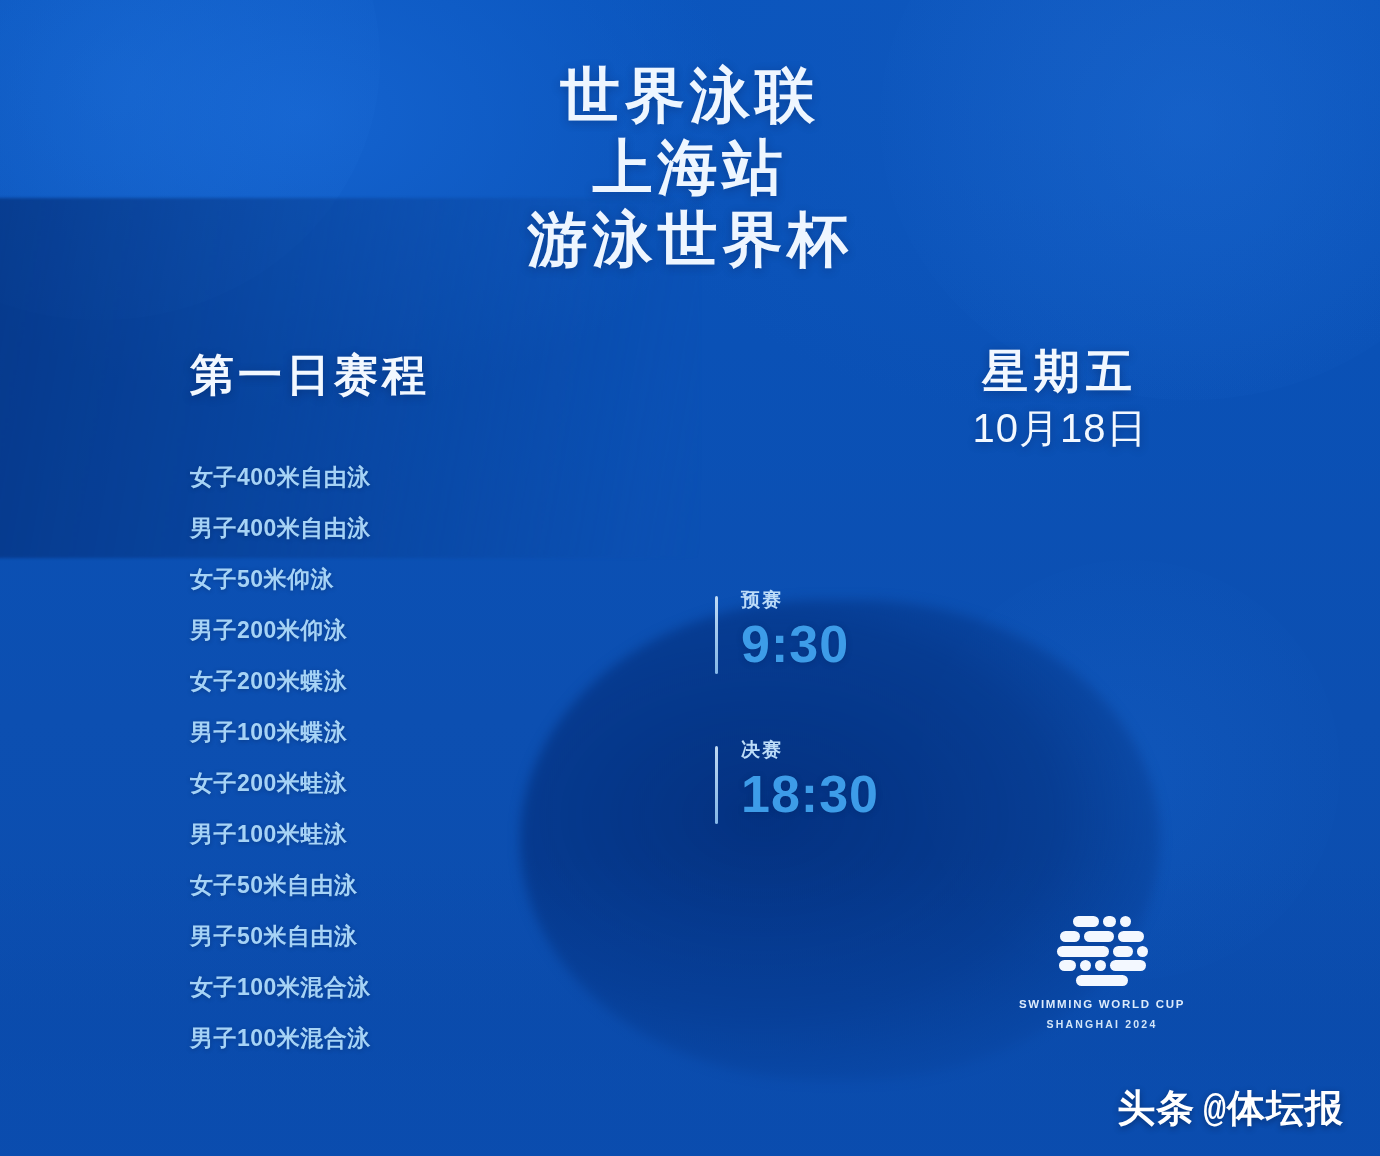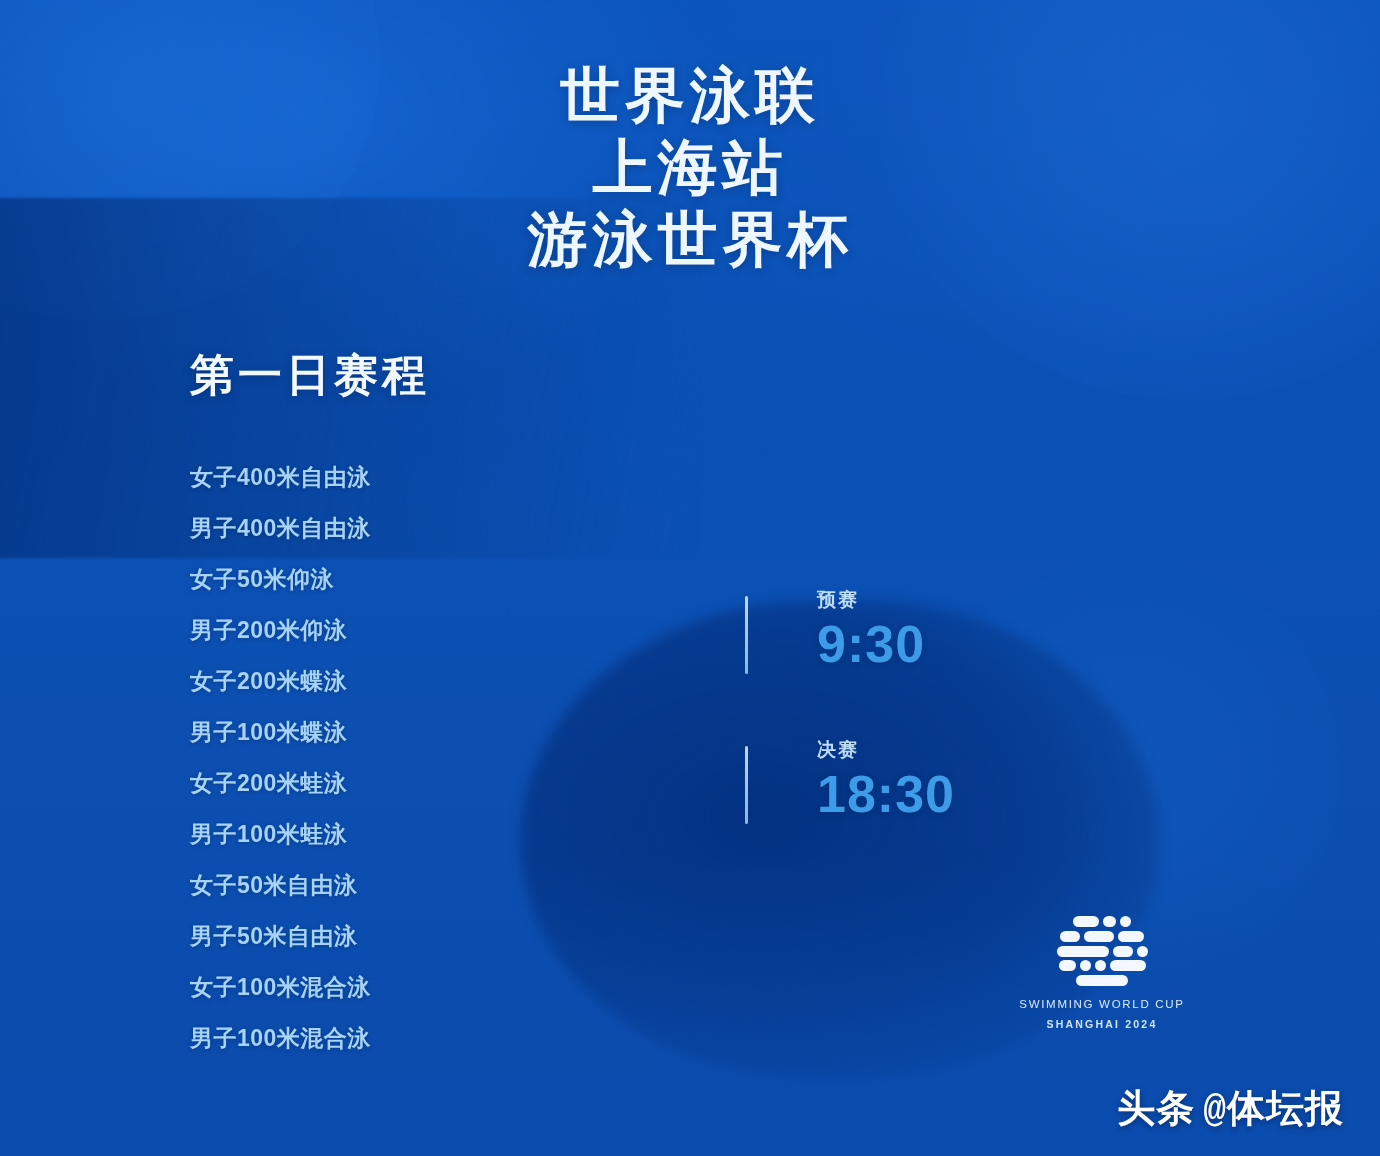--- a/index.html
+++ b/index.html
@@ -117,21 +117,21 @@
     color: #f2f8ff;
     text-shadow: 0 2px 8px rgba(0,20,60,0.35);
   }
   .date-weekday {
     font-size: 46px; font-weight: 700; letter-spacing: 6px; line-height: 1.12;
   }
   .date-day {
     font-size: 40px; font-weight: 400; letter-spacing: 1px; line-height: 1.3; margin-top: 4px;
   }
 
-  .session-group { position: absolute; left: 745px; padding-left: 46px; }
+  .session-group { position: absolute; left: 715px; }
   .session-heats  { top: 590px; }
   .session-finals { top: 740px; }
 
   .session-rule {
     position: absolute; left: 0; top: 6px;
     width: 3px; height: 78px;
     background: linear-gradient(180deg, #cfe6fb 0%, #8fc2ef 100%);
     border-radius: 2px;
     opacity: 0.92;
   }
@@ -167,21 +167,21 @@
     justify-content: space-between; align-items: center;
   }
   .wa-row { display: flex; gap: 4px; align-items: center; height: 11px; }
   .pill { background: #f3f8ff; border-radius: 7px; height: 11px; }
 
   .wa-text-main {
     font-size: 16.5px; font-weight: 700; letter-spacing: 2.3px;
     color: #eaf4ff; line-height: 1.25;
   }
   .wa-text-sub {
-    font-size: 11.5px; font-weight: 400; letter-spacing: 1.7px;
+    font-size: 11.5px; font-weight: 700; letter-spacing: 1.7px;
     color: #dcebfb; line-height: 1.4; margin-top: 7px;
   }
   .wa-text-city {
     font-size: 10.5px; font-weight: 700; letter-spacing: 2.2px;
     color: #d2e5f8; line-height: 1.4; margin-top: 5px;
   }
 
   
   .watermark {
     position: absolute;
@@ -227,20 +227,24 @@
       <li class="event-item">女子200米蝶泳</li>
       <li class="event-item">男子100米蝶泳</li>
       <li class="event-item">女子200米蛙泳</li>
       <li class="event-item">男子100米蛙泳</li>
       <li class="event-item">女子50米自由泳</li>
       <li class="event-item">男子50米自由泳</li>
       <li class="event-item">女子100米混合泳</li>
       <li class="event-item">男子100米混合泳</li>
     </ul>
 
+    <div class="date-block">
+      <div class="date-weekday">星期五</div>
+      <div class="date-day">10月18日</div>
+    </div>
 
     <div class="session-group session-heats">
       <div class="session-rule"></div>
       <div class="session-body">
         <div class="session-label">预赛</div>
         <div class="session-time">9:30</div>
       </div>
     </div>
 
     <div class="session-group session-finals">

